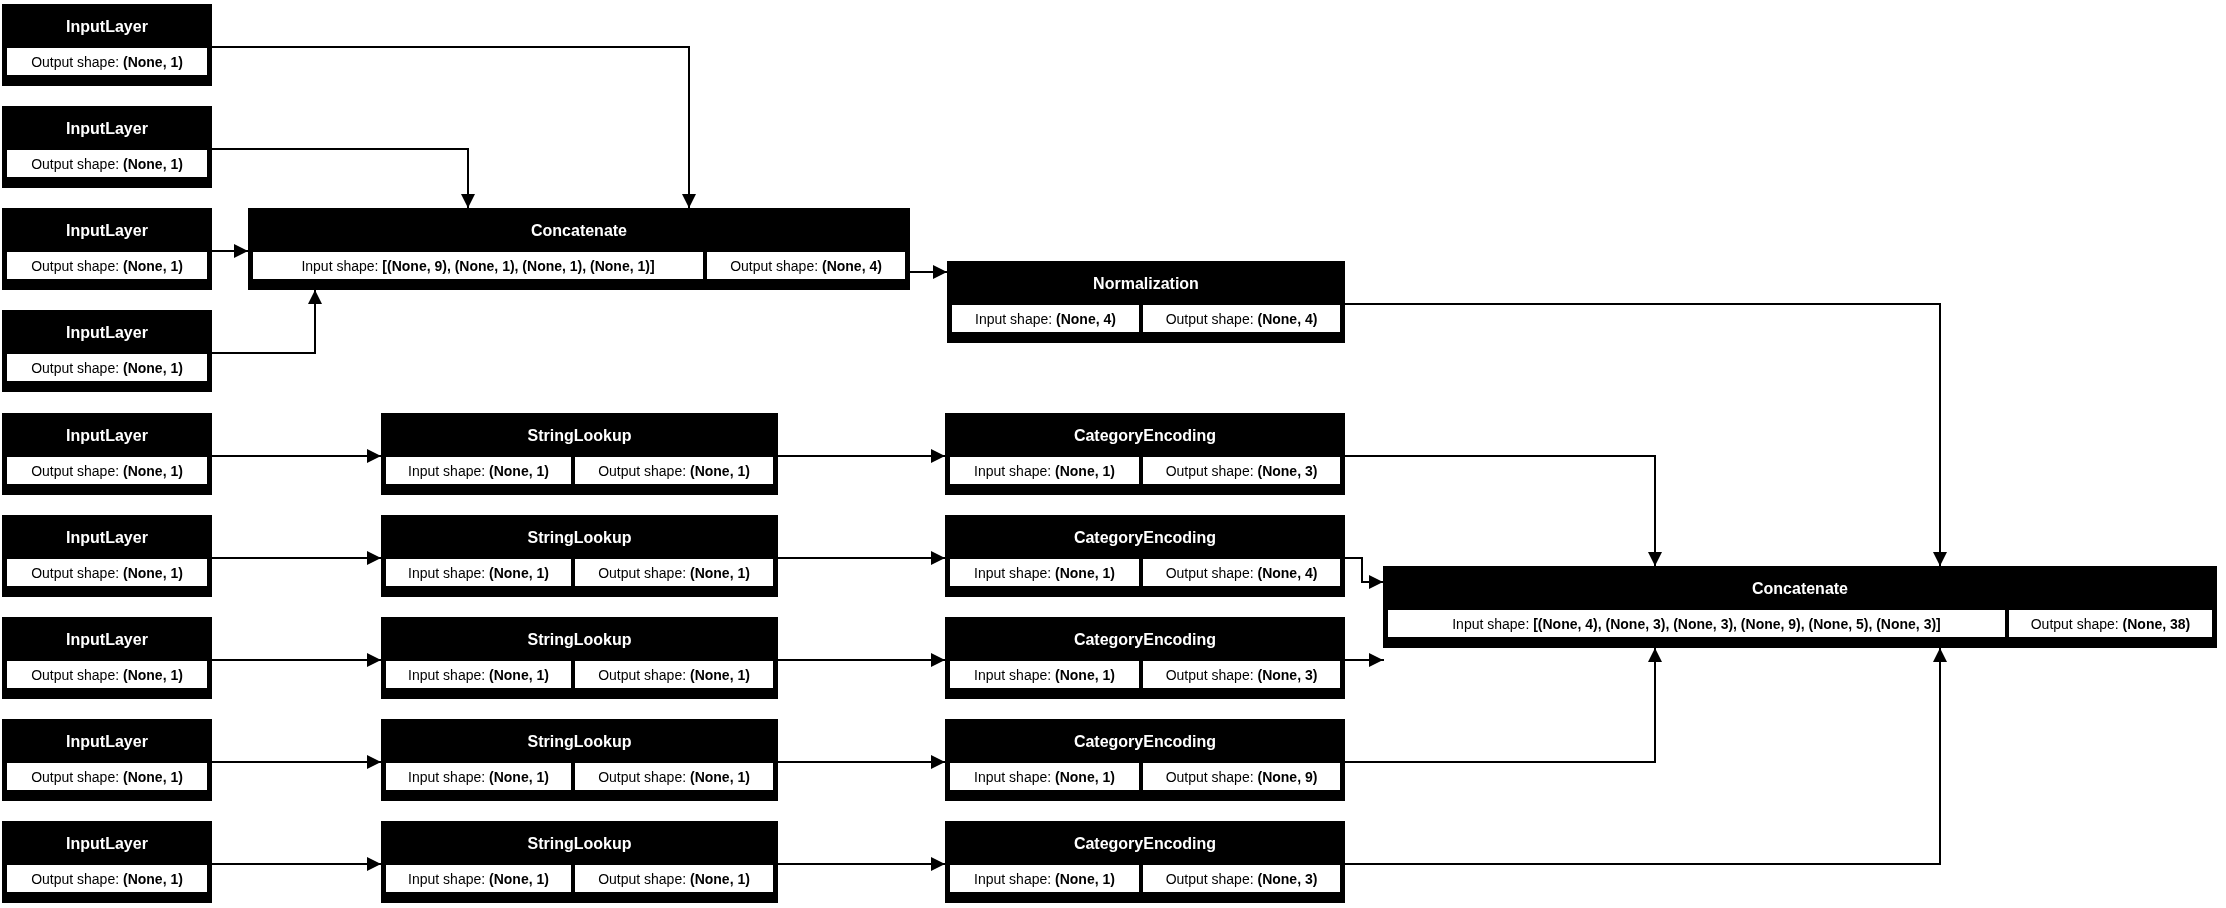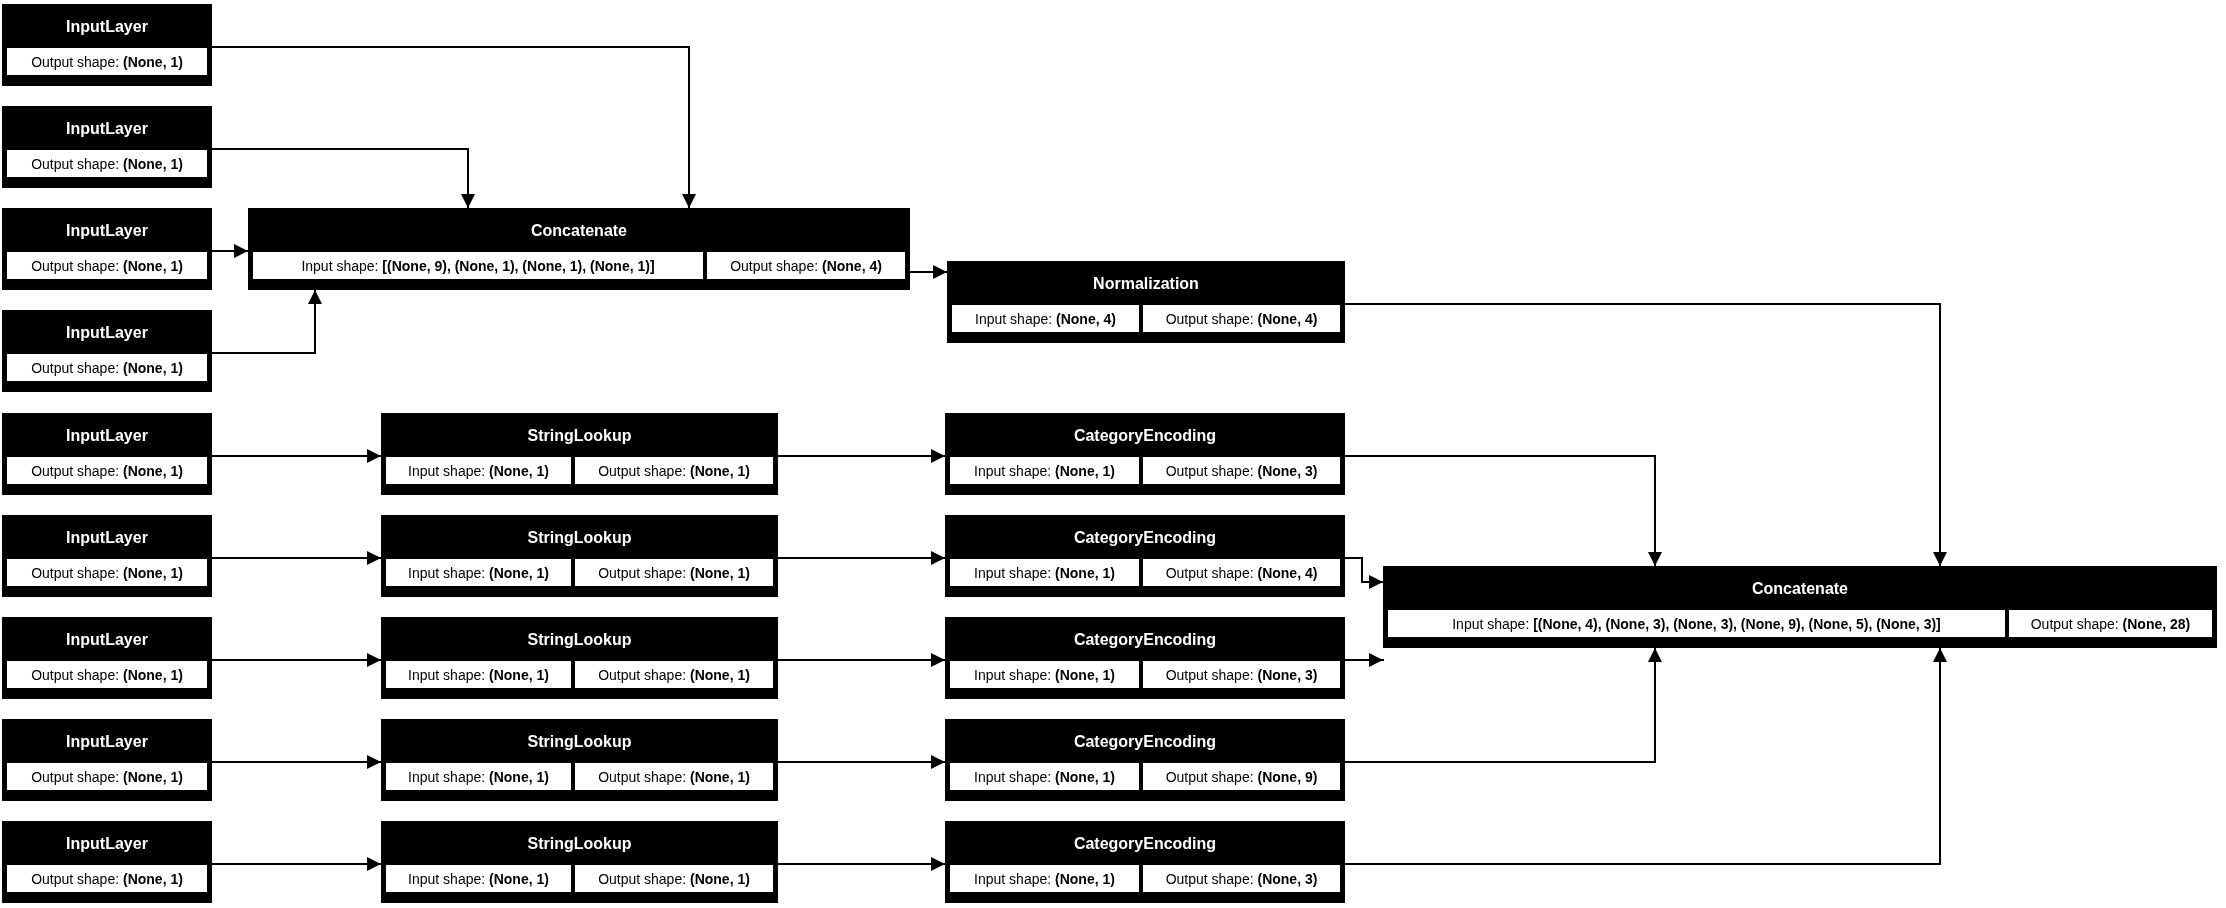--- a/index.html
+++ b/index.html
@@ -267,16 +267,16 @@
       <div class="node-title">CategoryEncoding</div>
       <div class="node-body">
         <div class="cell" style="width: 189px;"><span>Input shape: </span><span class="value">(None, 1)</span></div>
         <div class="cell" style="width: 197px;"><span>Output shape: </span><span class="value">(None, 3)</span></div>
       </div>
     </div>
     <div class="node" style="left: 1383px; top: 566px; width: 834px; height: 82px;">
       <div class="node-title">Concatenate</div>
       <div class="node-body">
         <div class="cell" style="width: 617px;"><span>Input shape: </span><span class="value">[(None, 4), (None, 3), (None, 3), (None, 9), (None, 5), (None, 3)]</span></div>
-        <div class="cell" style="width: 203px;"><span>Output shape: </span><span class="value">(None, 28)</span></div>
+        <div class="cell" style="width: 203px;"><span>Output shape: </span><span class="value">(None, 38)</span></div>
       </div>
     </div>
   </div>
 
 </body></html>

